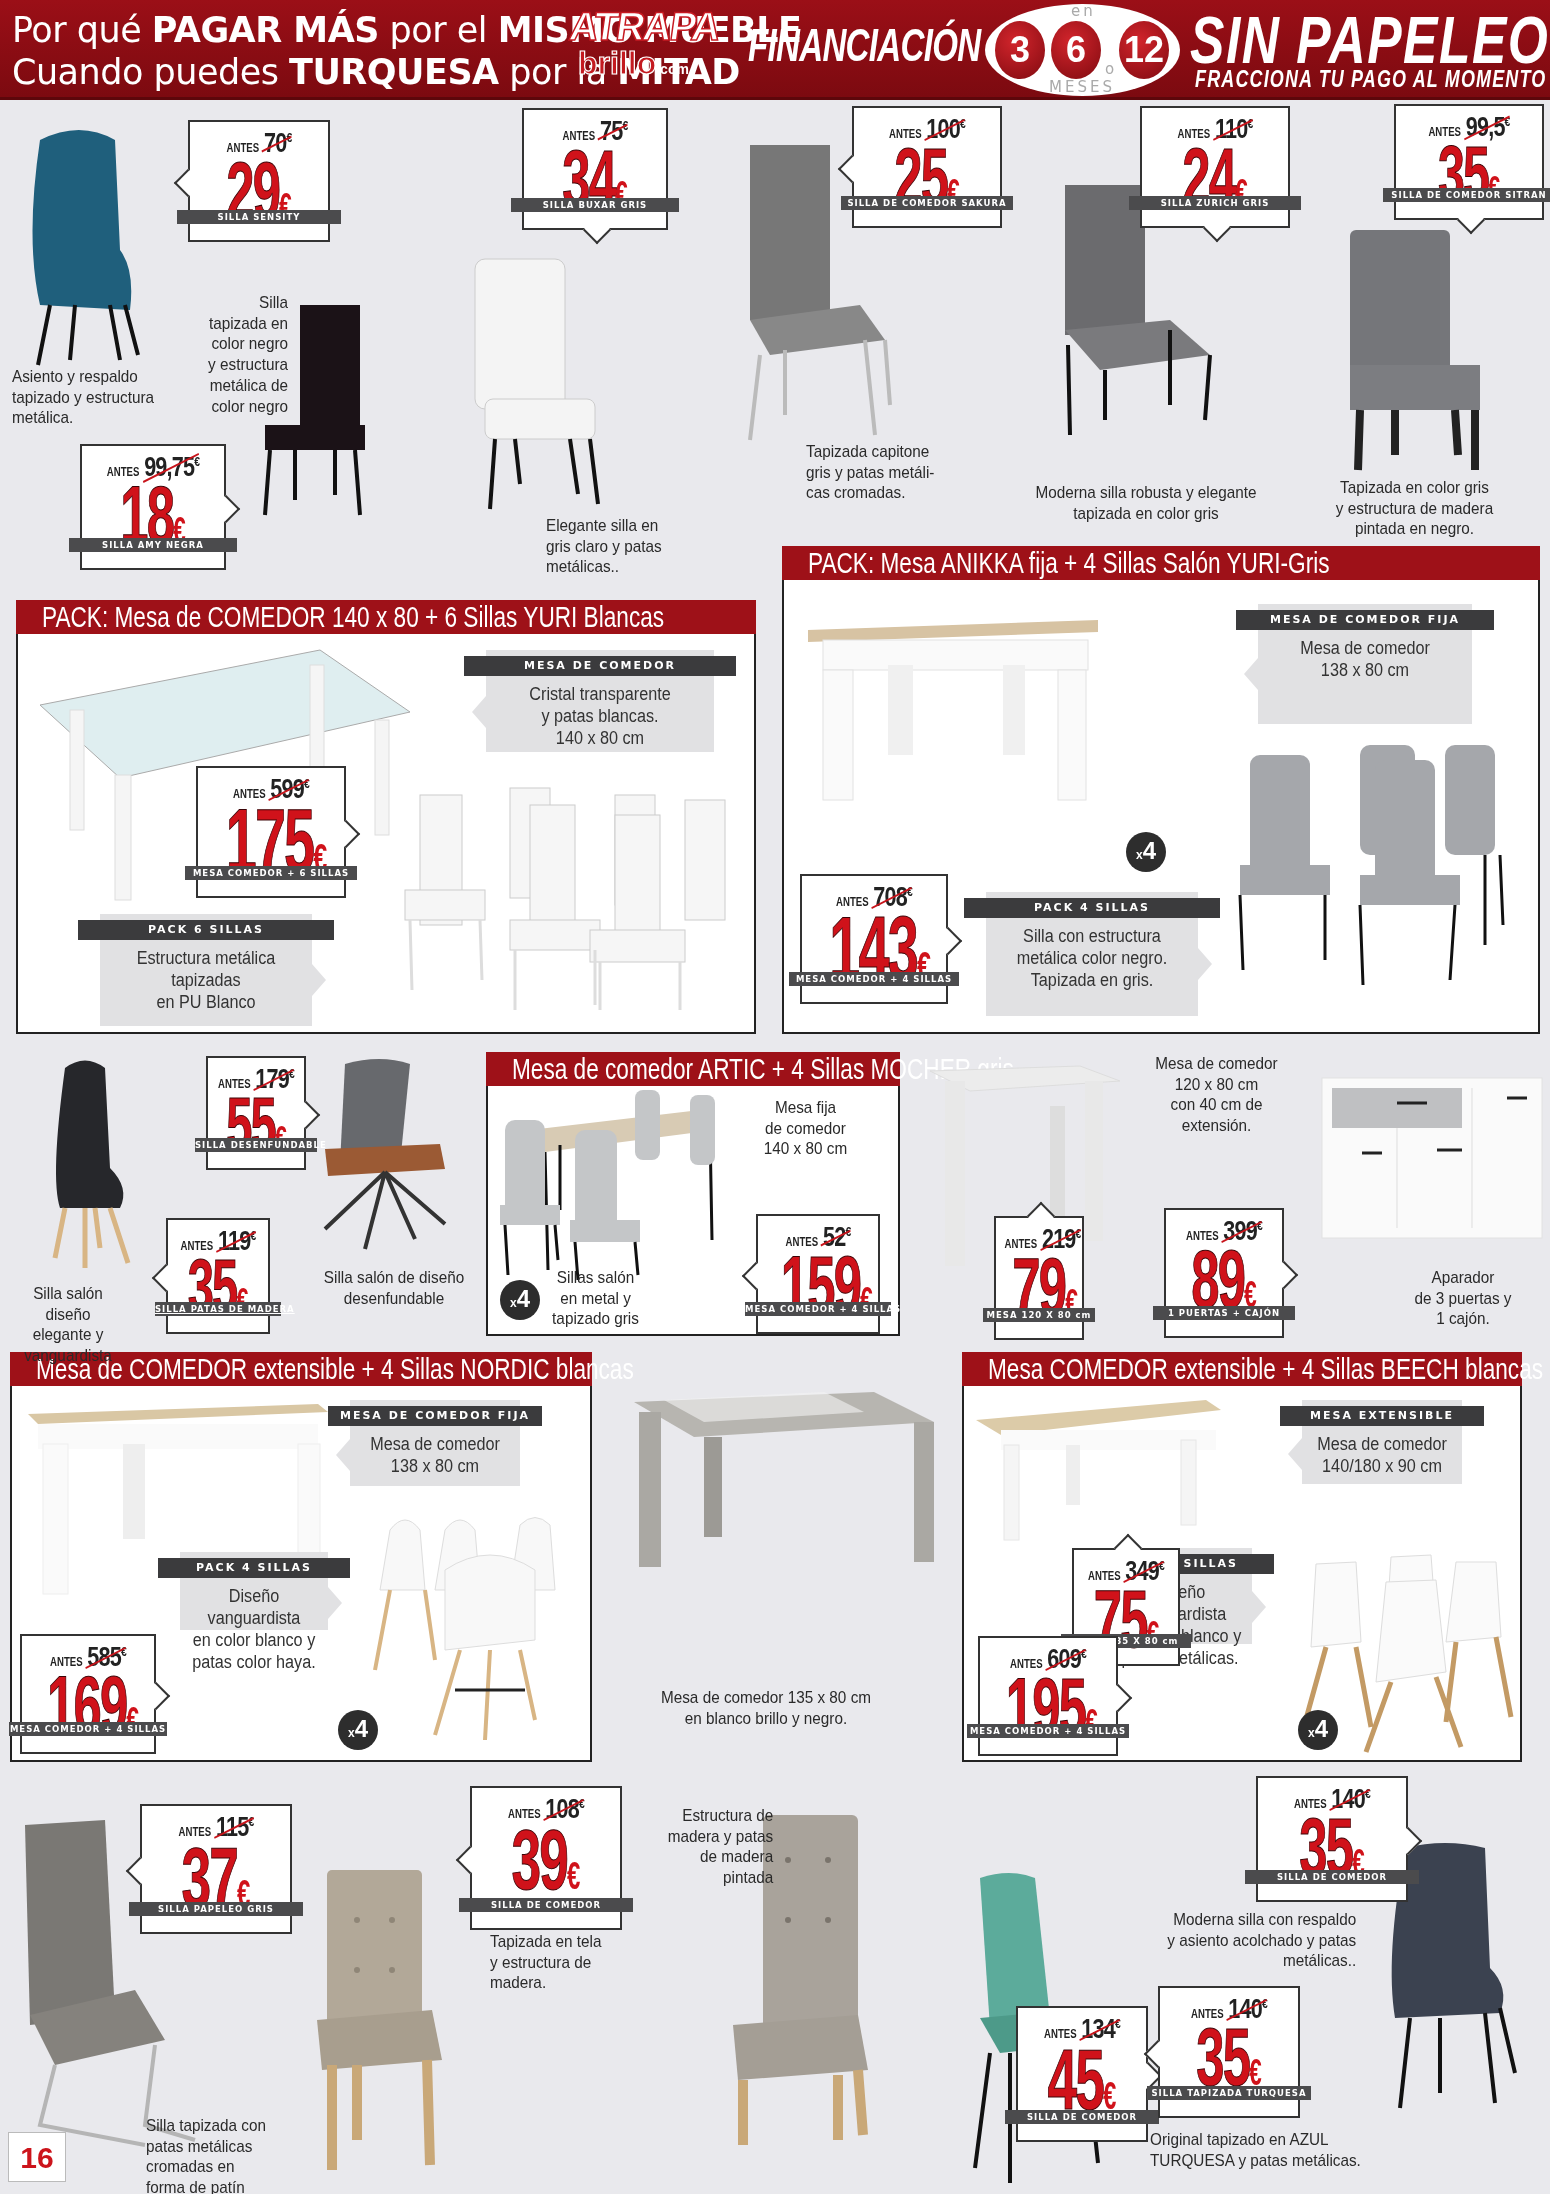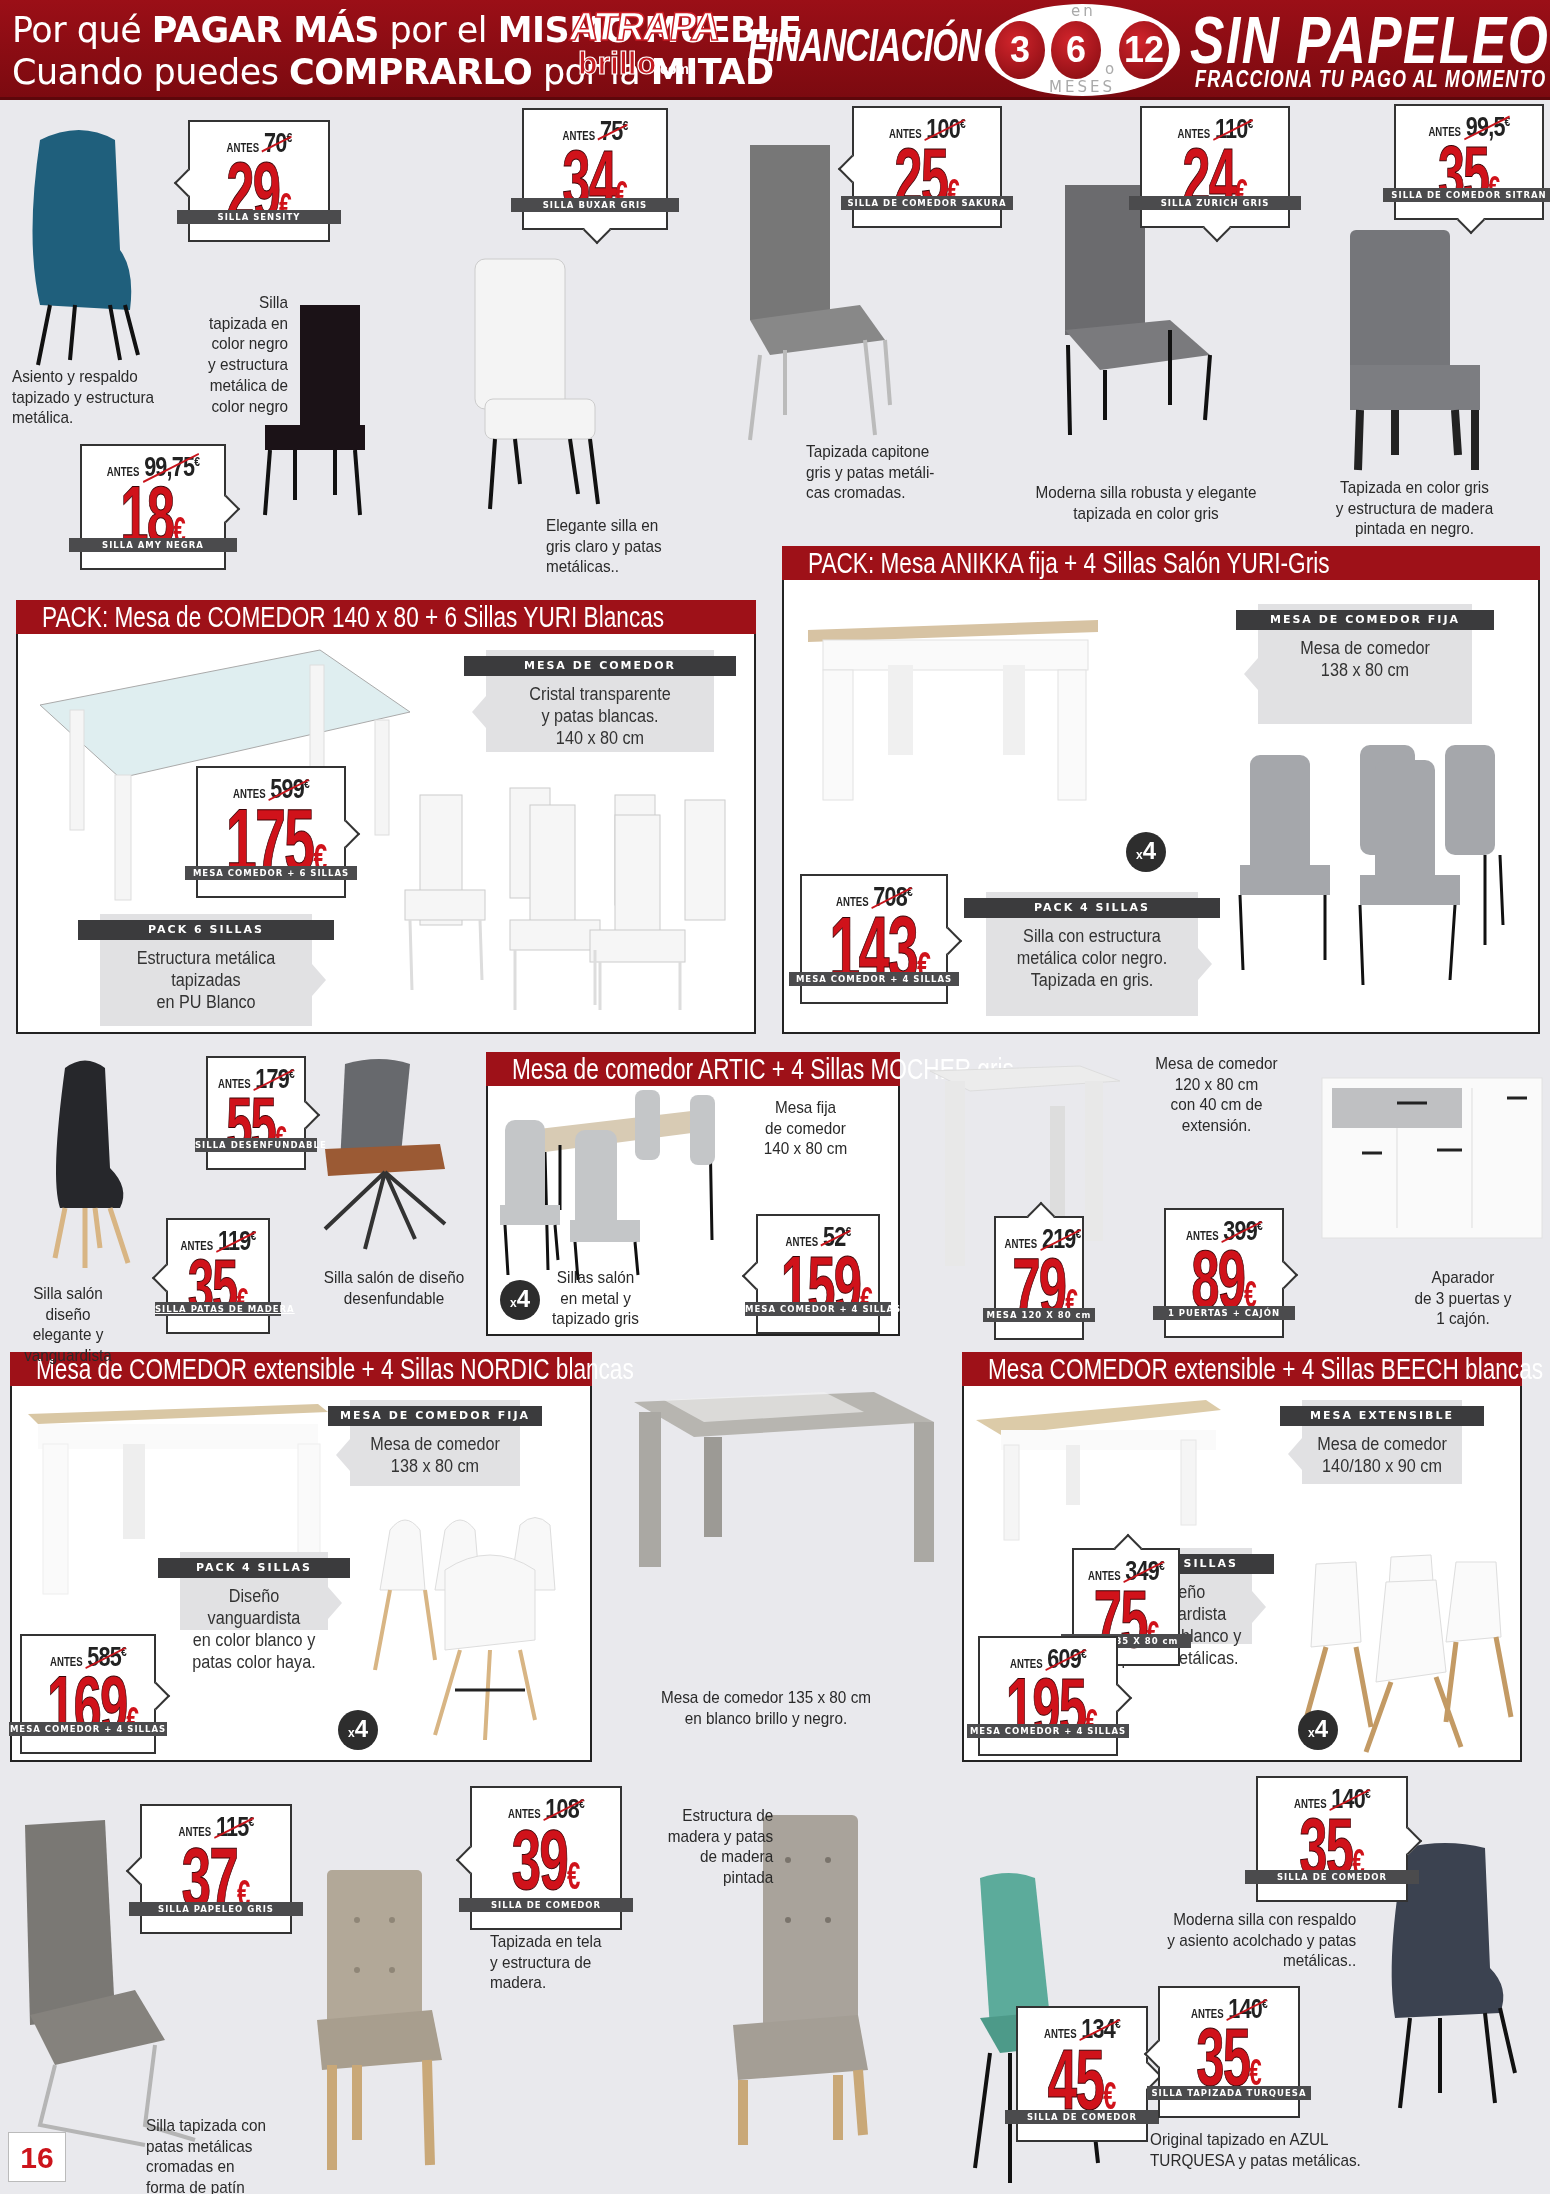--- a/index.html
+++ b/index.html
@@ -55,21 +55,21 @@
   svg { position: absolute; overflow: visible; }
 </style>
 </head>
 <body>
 
 <div id="header" class="abs">
   <div class="abs slogan" style="top:10px">
     <span>Por qué </span><b>PAGAR MÁS</b><span> por el </span><b>MISMO MUEBLE</b>
   </div>
   <div class="abs slogan" style="top:52px">
-    <span>Cuando puedes </span><b>COMPRARLO</b><span> por la </span><b>MITAD</b>
+    <span>Cuando puedes </span><b>TURQUESA</b><span> por la </span><b>MITAD</b>
   </div>
   <div id="logo" class="abs">
     <div class="logo-top">ATRAPA</div>
     <div class="logo-bot"><span>brillo</span><small>.com</small></div>
   </div>
   <div id="financ" class="abs">FINANCIACIÓN</div>
   <div id="oval" class="abs">
     <div class="abs oval-txt" style="left:86px;top:-2px">en</div>
     <div class="abs month" style="left:10px">3</div>
     <div class="abs month" style="left:66px">6</div>

